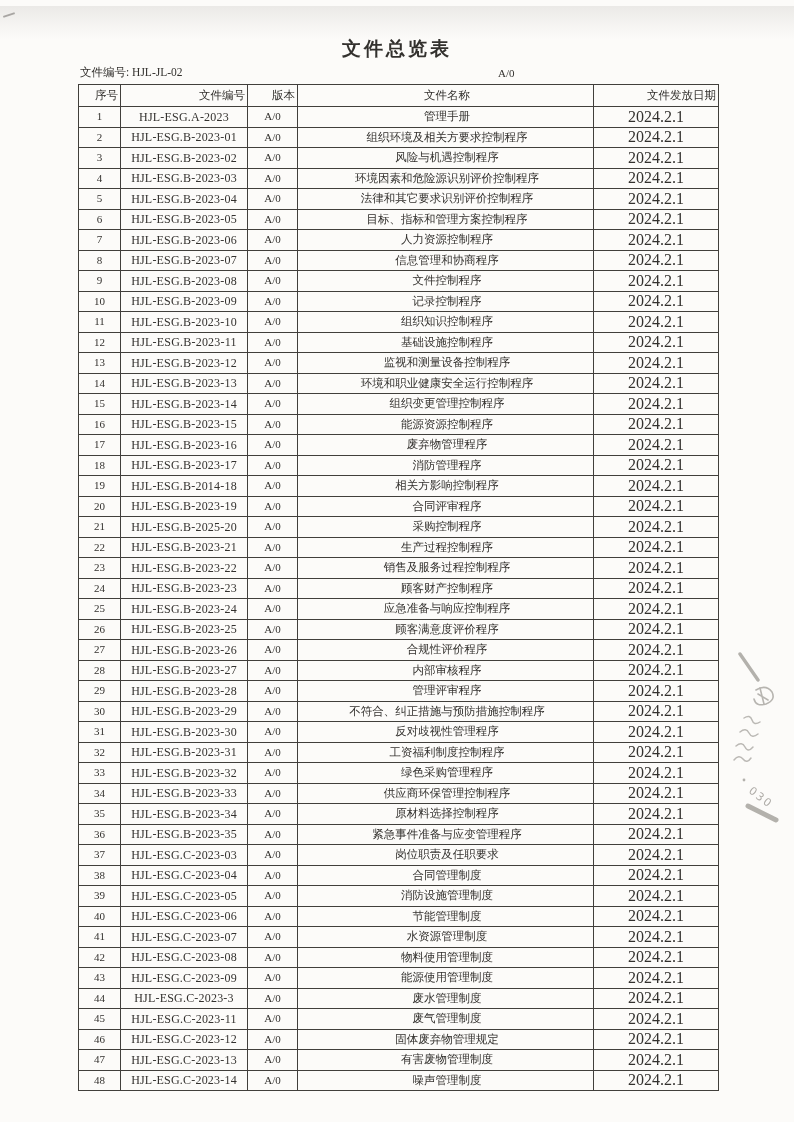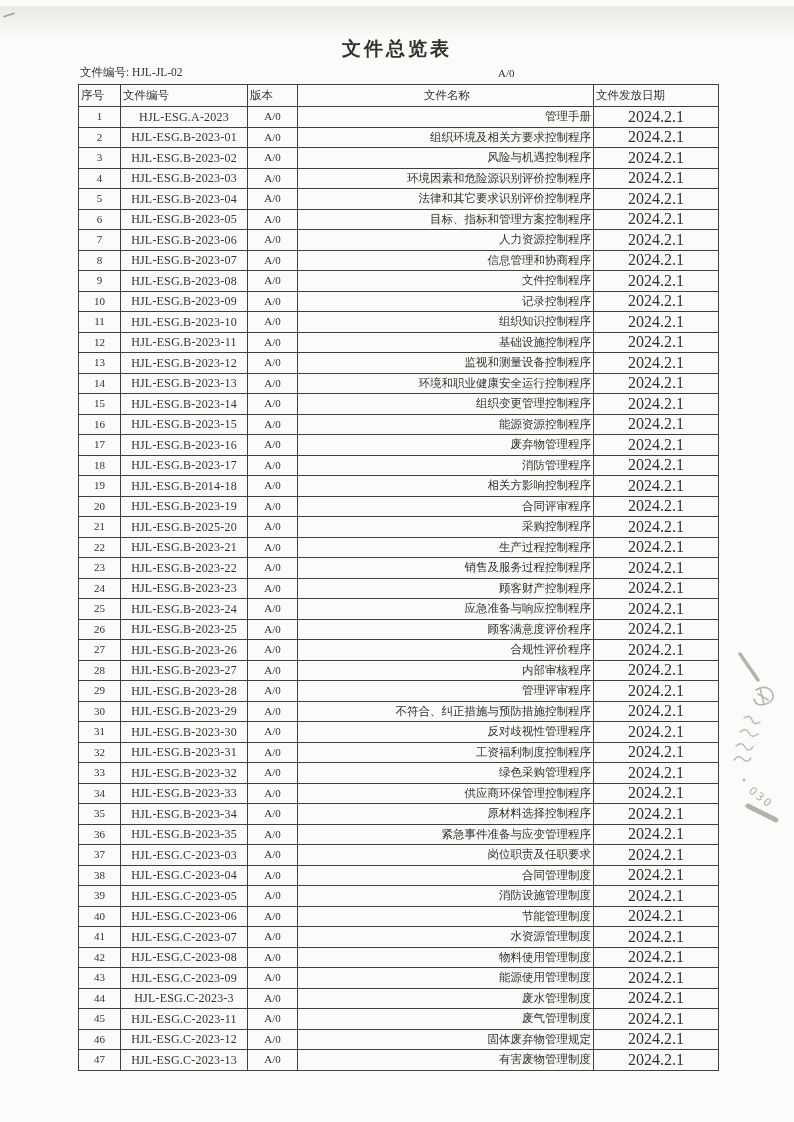--- a/index.html
+++ b/index.html
@@ -52,31 +52,31 @@
   .doc-table col.c-date{width:125px;}
   .doc-table th,.doc-table td{
     border:1.4px solid #413f3b;
     padding:0 2px;
     overflow:hidden;white-space:nowrap;
     color:#33312e;
   }
   .doc-table th{
     height:21px;
     font-size:11.5px;font-weight:normal;
-    text-align:left;
+    text-align:right;
   }
   .doc-table th.h-name{text-align:center;padding-left:5px;}
   .doc-table td{
     height:19.5px;
     font-size:11px;
     text-align:center;
     line-height:1;
   }
   .doc-table td.cell-code{font-size:12px;letter-spacing:0.2px;}
-  .doc-table td.cell-name{text-align:right;padding-left:5px;font-size:11.5px;font-family:Liberation Serif, serif;}
+  .doc-table td.cell-name{text-align:center;padding-left:5px;font-size:11.5px;font-family:Liberation Serif, serif;}
   .doc-table td.cell-date{font-size:16px;}
   
   .stamp{
     position:absolute;left:718px;top:640px;width:76px;height:190px;
     pointer-events:none;opacity:.85;
   }
 </style>
 </head>
 <body>
 
@@ -431,20 +431,27 @@
       <td class="cell-name">固体废弃物管理规定</td>
       <td class="cell-date">2024.2.1</td>
     </tr>
         <tr>
       <td class="cell-index">47</td>
       <td class="cell-code">HJL-ESG.C-2023-13</td>
       <td class="cell-version">A/0</td>
       <td class="cell-name">有害废物管理制度</td>
       <td class="cell-date">2024.2.1</td>
     </tr>
+        <tr>
+      <td class="cell-index">48</td>
+      <td class="cell-code">HJL-ESG.C-2023-14</td>
+      <td class="cell-version">A/0</td>
+      <td class="cell-name">噪声管理制度</td>
+      <td class="cell-date">2024.2.1</td>
+    </tr>
       </tbody>
   </table>
 
   <svg class="stamp" viewBox="0 0 76 190" xmlns="http://www.w3.org/2000/svg">
     <g stroke="#9d9a95" fill="none" stroke-linecap="round">
       <path d="M22 14 L40 40" stroke-width="3.4" opacity="0.9"></path>
       <g opacity="0.85" stroke-width="1.6">
         <path d="M38 50 q10 -6 16 2 q4 8 -6 12 q-10 3 -12 -5"></path>
         <path d="M40 54 l10 6 M42 48 l4 16"></path>
       </g>

